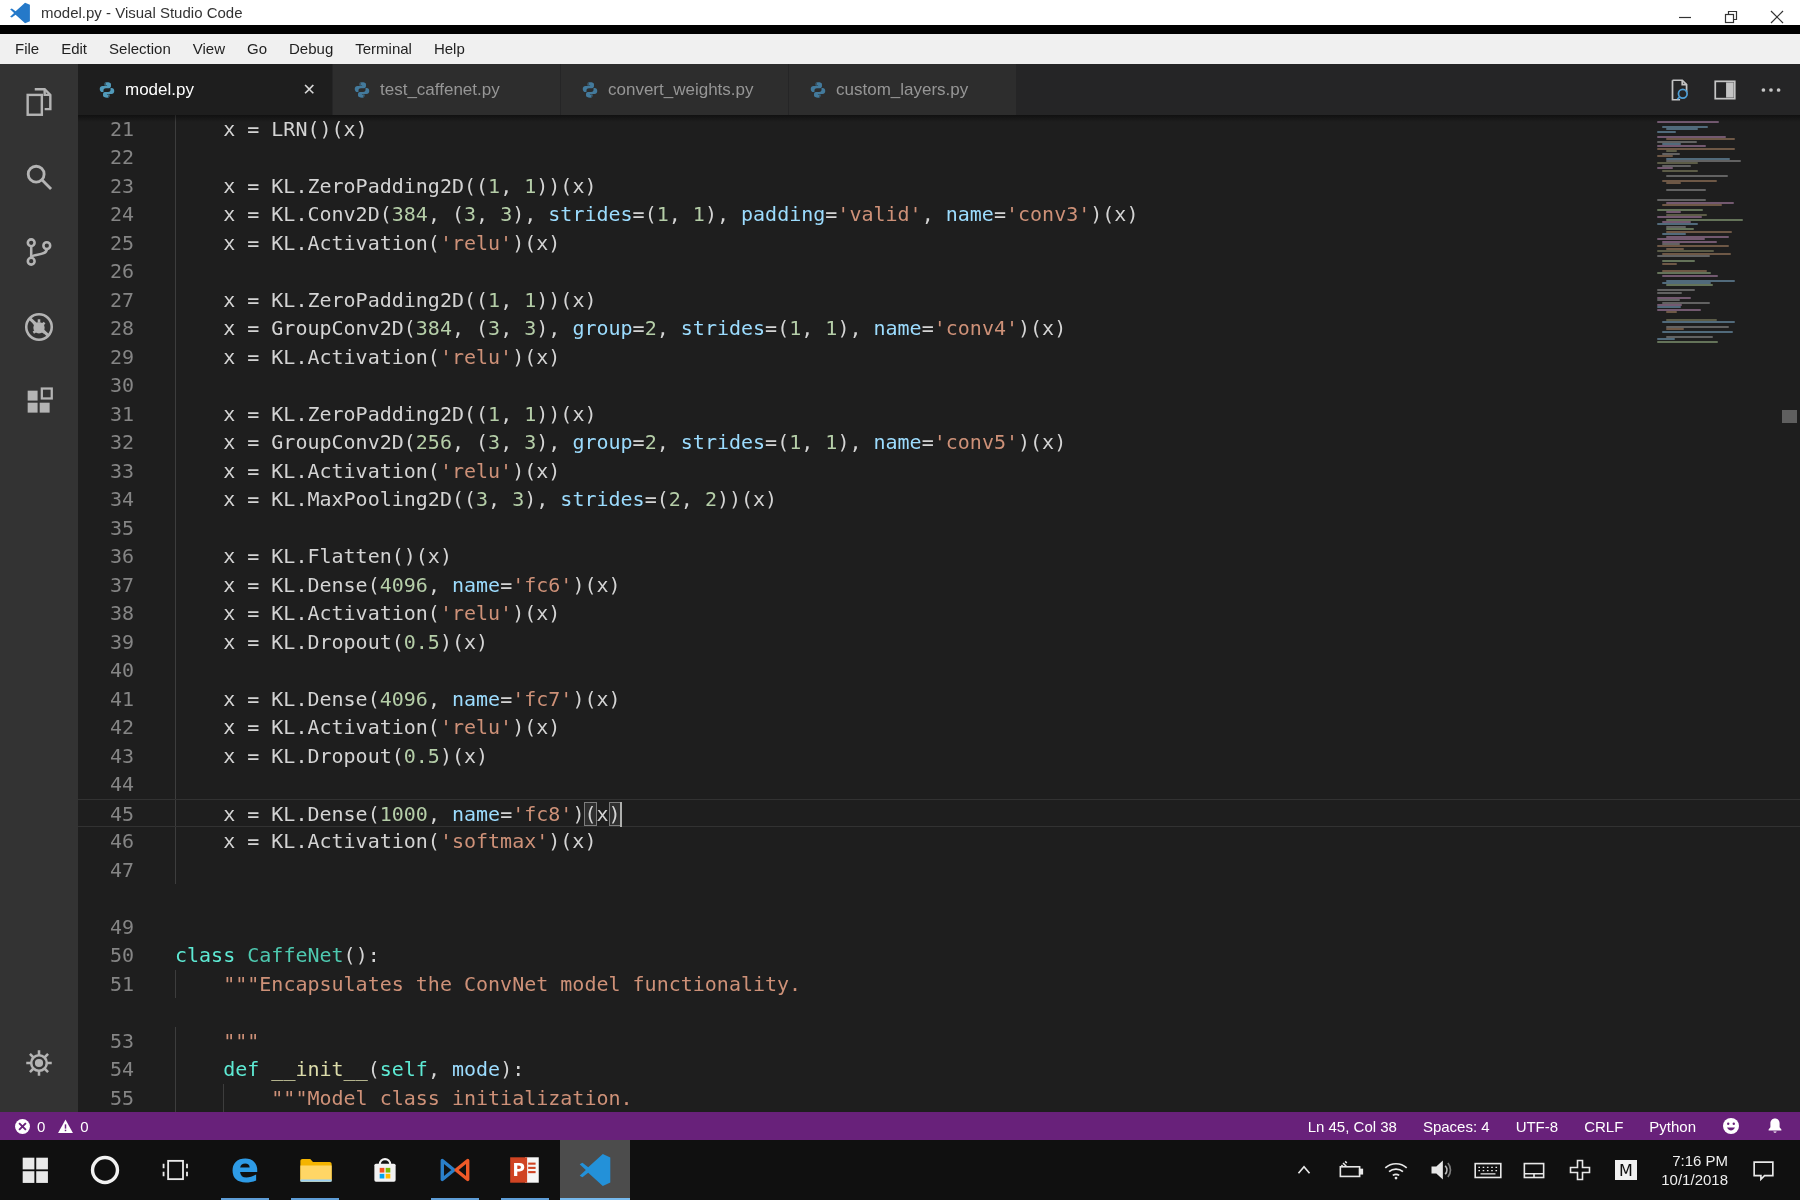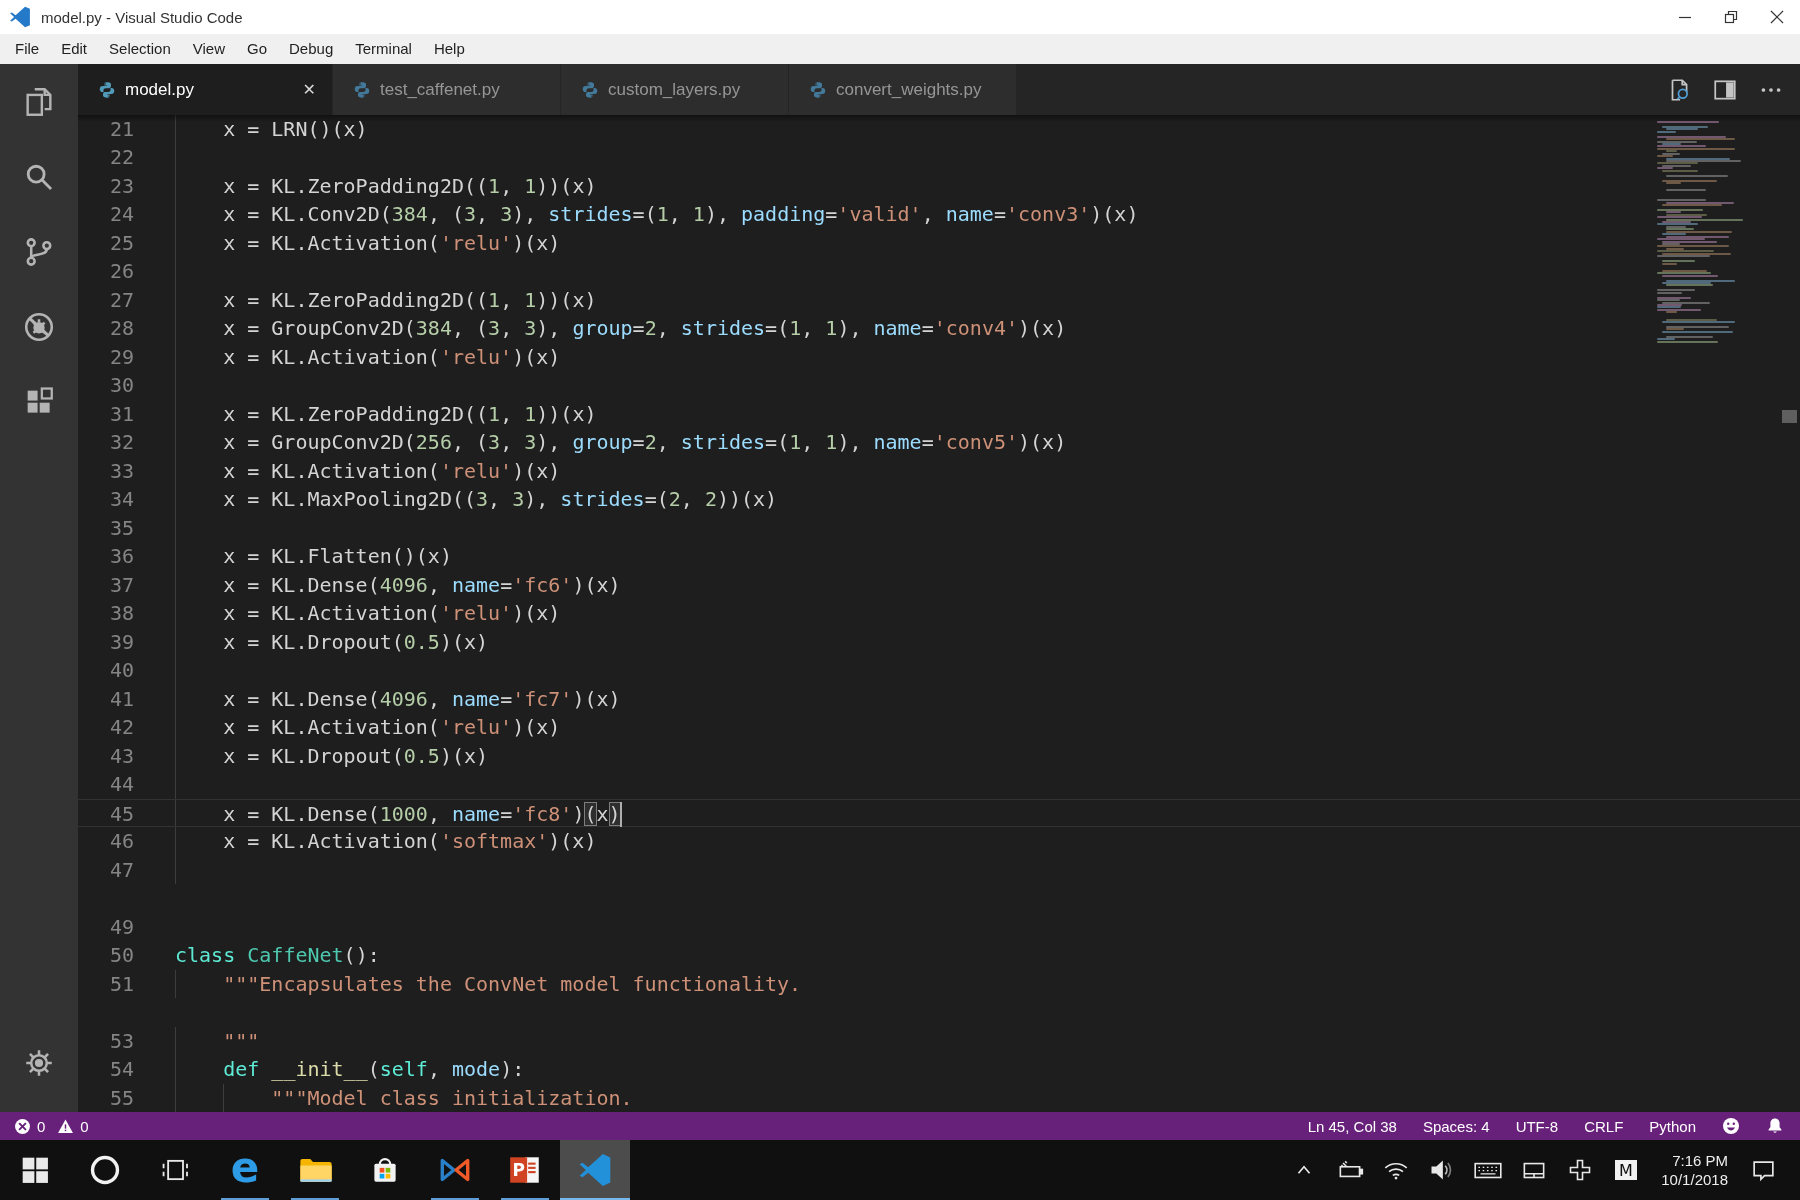--- a/index.html
+++ b/index.html
@@ -1,21 +1,21 @@
 <!DOCTYPE html>
 <html><head>
 <meta charset="utf-8">
 <style>
   * { margin:0; padding:0; box-sizing:border-box; }
   html,body { width:1800px; height:1200px; background:#000; }
   .screen { position:relative; width:1800px; height:1200px; overflow:hidden;
             font-family:"Liberation Sans", sans-serif; }
 
   
-  .titlebar { position:absolute; left:0; top:0; width:1800px; height:34px; background:#ffffff;
+  .titlebar { position:absolute; left:0; top:0; width:1800px; height:25px; background:#ffffff;
               display:flex; align-items:center; }
   .titlebar .applogo { width:22px; height:22px; margin-left:9px; }
   .titlebar .title { margin-left:10px; font-size:15px; color:#333; }
   .wincontrols { position:absolute; right:0; top:0; height:34px; display:flex; }
   .winbtn { width:46px; height:34px; display:flex; align-items:center; justify-content:center; color:#333; }
 
   
   .menubar { position:absolute; left:0; top:34px; width:1800px; height:30px; background:#f0f0f0;
              display:flex; align-items:center; padding-left:4px; }
   .menu-item { padding:0 11px; font-size:15px; color:#1f1f1f; line-height:30px; }
@@ -191,30 +191,30 @@
           </svg></span>
         <span>test_caffenet.py</span>
       </div>
       <div class="tab">
         <span class="ticon"><svg viewBox="0 0 24 24" width="100%" height="100%">
             <g fill="#437a9c">
               <path d="M11.9 1.8c-3.1 0-3.3 1.4-3.3 2.3v2h3.5v.6H5.9c-1.9 0-3.6 1.2-3.6 4s1.6 4.1 3.3 4.1h1.7v-2.3c0-1.8 1.5-3 3.2-3h4.4c1.3 0 2.4-1.1 2.4-2.5V4.2c0-1.6-2.3-2.4-5.4-2.4zM9.7 3.1a.8.8 0 1 1 0 1.6.8.8 0 0 1 0-1.6z"></path>
               <path d="M12.1 22.2c3.1 0 3.3-1.4 3.3-2.3v-2h-3.5v-.6h6.2c1.9 0 3.6-1.2 3.6-4s-1.6-4.1-3.3-4.1h-1.7v2.3c0 1.8-1.5 3-3.2 3H9.1c-1.3 0-2.4 1.1-2.4 2.5v2.8c0 1.6 2.3 2.4 5.4 2.4zm2.2-1.3a.8.8 0 1 1 0-1.6.8.8 0 0 1 0 1.6z"></path>
             </g>
           </svg></span>
-        <span>custom_layers.py</span>
+        <span>convert_weights.py</span>
       </div>
       <div class="tab">
         <span class="ticon"><svg viewBox="0 0 24 24" width="100%" height="100%">
             <g fill="#437a9c">
               <path d="M11.9 1.8c-3.1 0-3.3 1.4-3.3 2.3v2h3.5v.6H5.9c-1.9 0-3.6 1.2-3.6 4s1.6 4.1 3.3 4.1h1.7v-2.3c0-1.8 1.5-3 3.2-3h4.4c1.3 0 2.4-1.1 2.4-2.5V4.2c0-1.6-2.3-2.4-5.4-2.4zM9.7 3.1a.8.8 0 1 1 0 1.6.8.8 0 0 1 0-1.6z"></path>
               <path d="M12.1 22.2c3.1 0 3.3-1.4 3.3-2.3v-2h-3.5v-.6h6.2c1.9 0 3.6-1.2 3.6-4s-1.6-4.1-3.3-4.1h-1.7v2.3c0 1.8-1.5 3-3.2 3H9.1c-1.3 0-2.4 1.1-2.4 2.5v2.8c0 1.6 2.3 2.4 5.4 2.4zm2.2-1.3a.8.8 0 1 1 0-1.6.8.8 0 0 1 0 1.6z"></path>
             </g>
           </svg></span>
-        <span>convert_weights.py</span>
+        <span>custom_layers.py</span>
       </div>
       <div class="editor-actions" id="editoractions">
         <span class="ea-icon">
           <svg width="26" height="26" viewBox="0 0 24 24" fill="none" stroke="#c5c5c5" stroke-width="1.6">
             <path d="M6 3h9l4 4v7"></path>
             <path d="M15 3v4h4"></path>
             <path d="M6 3v18h7"></path>
             <circle cx="15.5" cy="15.5" r="4" stroke="#4f9fd6"></circle>
             <line x1="12.5" y1="18.5" x2="10.5" y2="20.5" stroke="#4f9fd6"></line>
           </svg>

